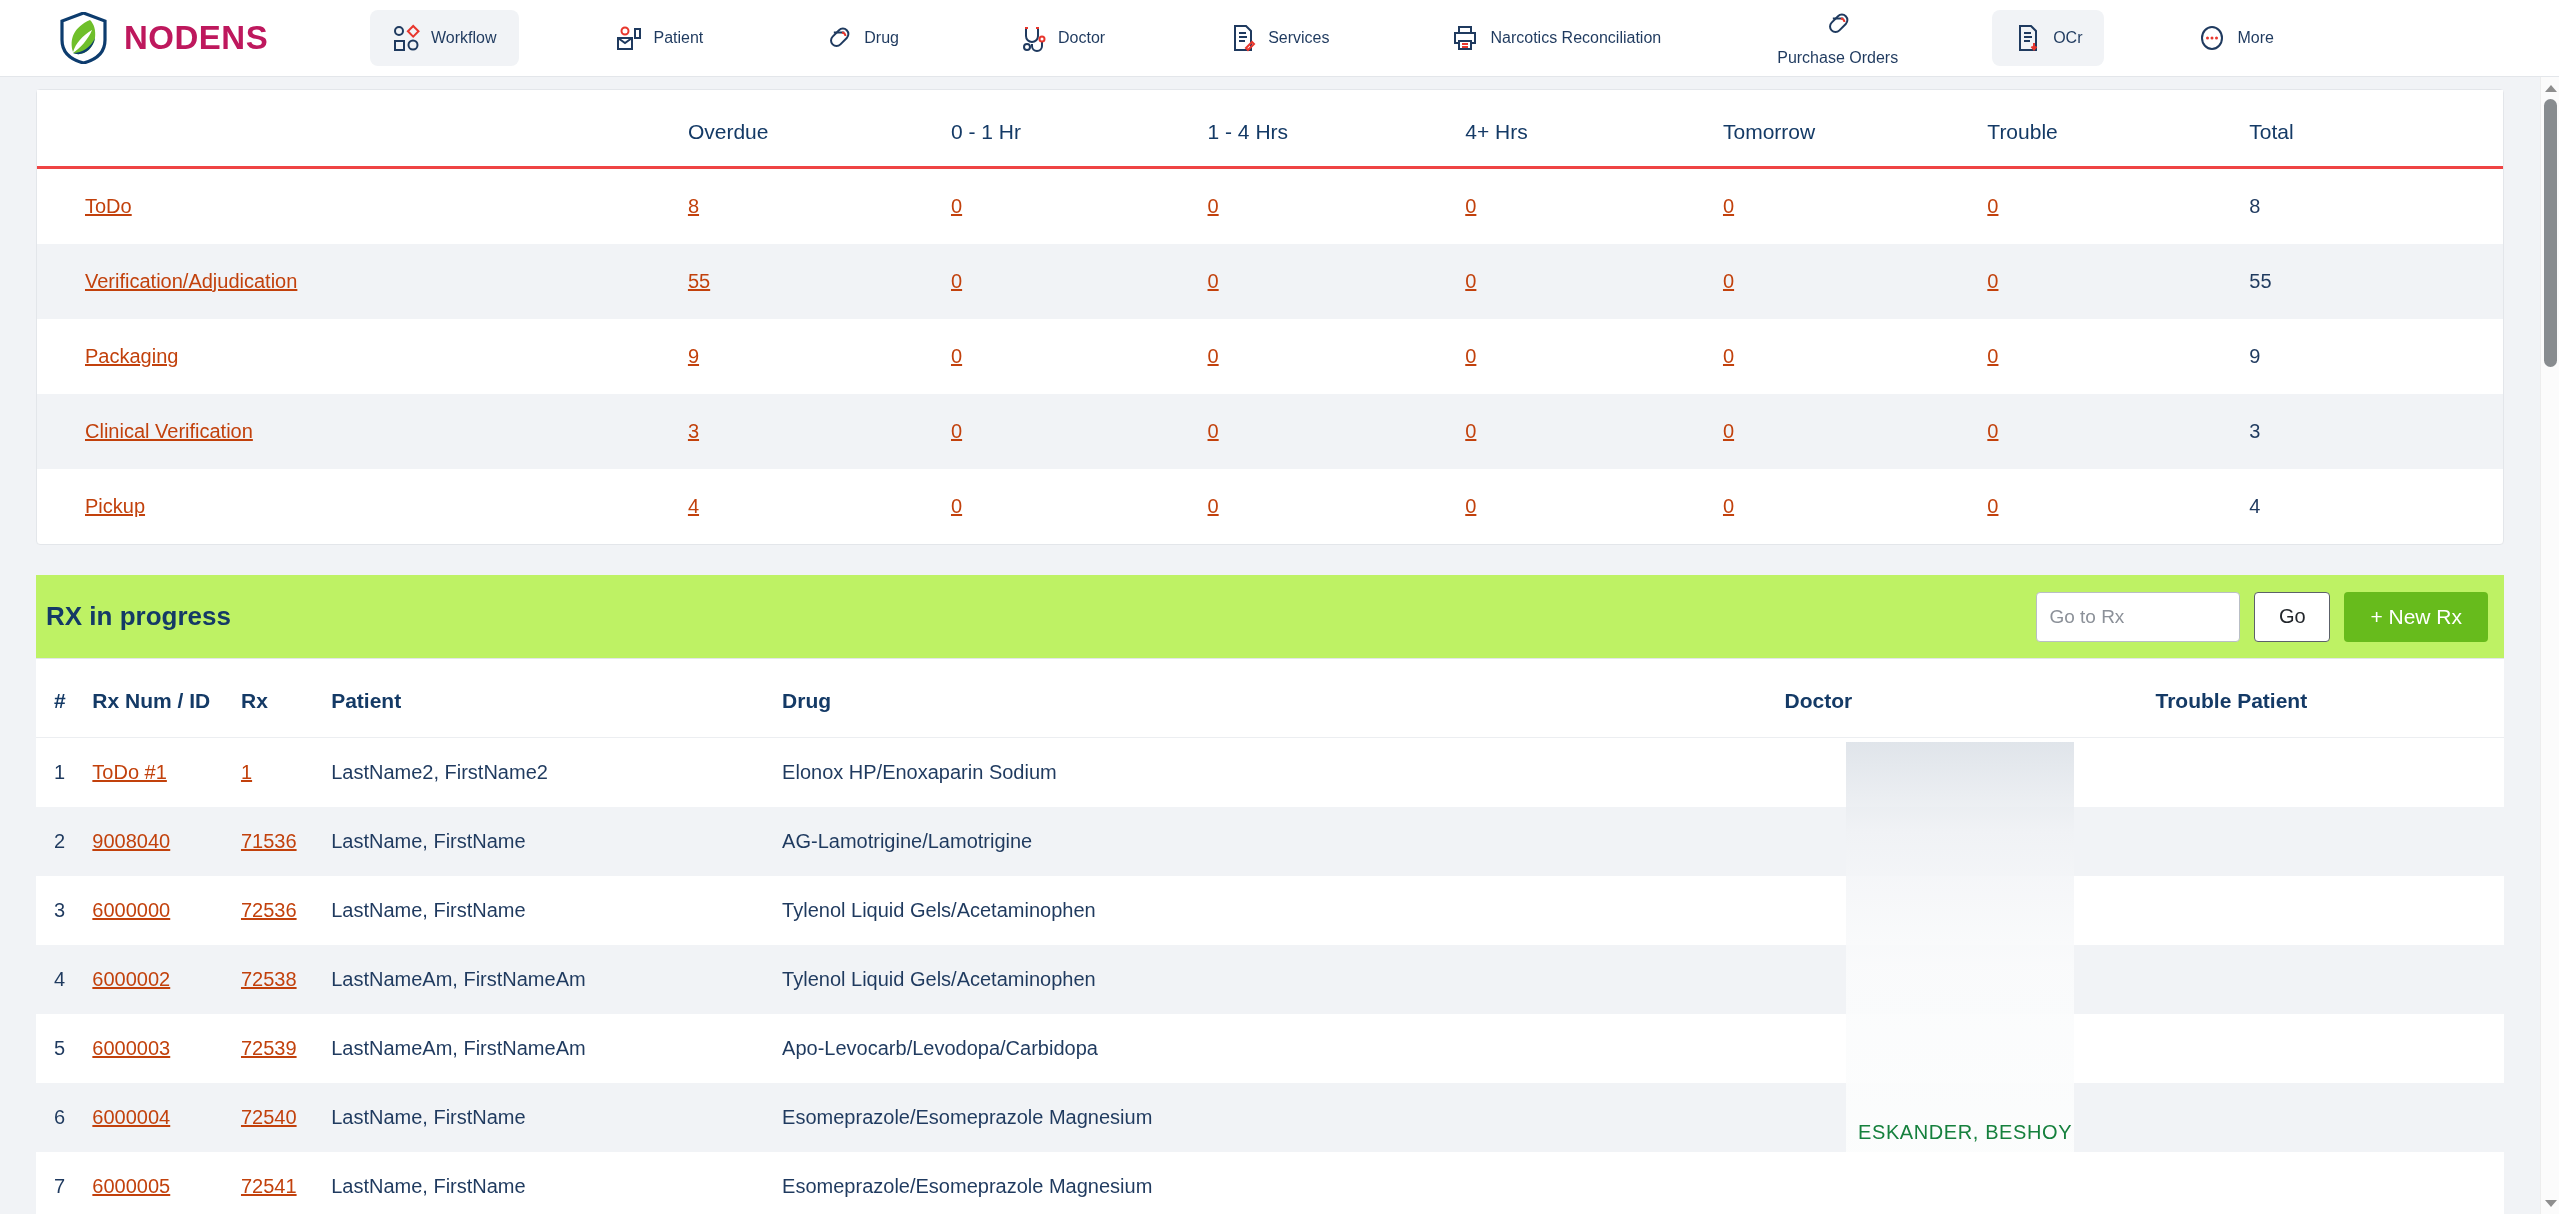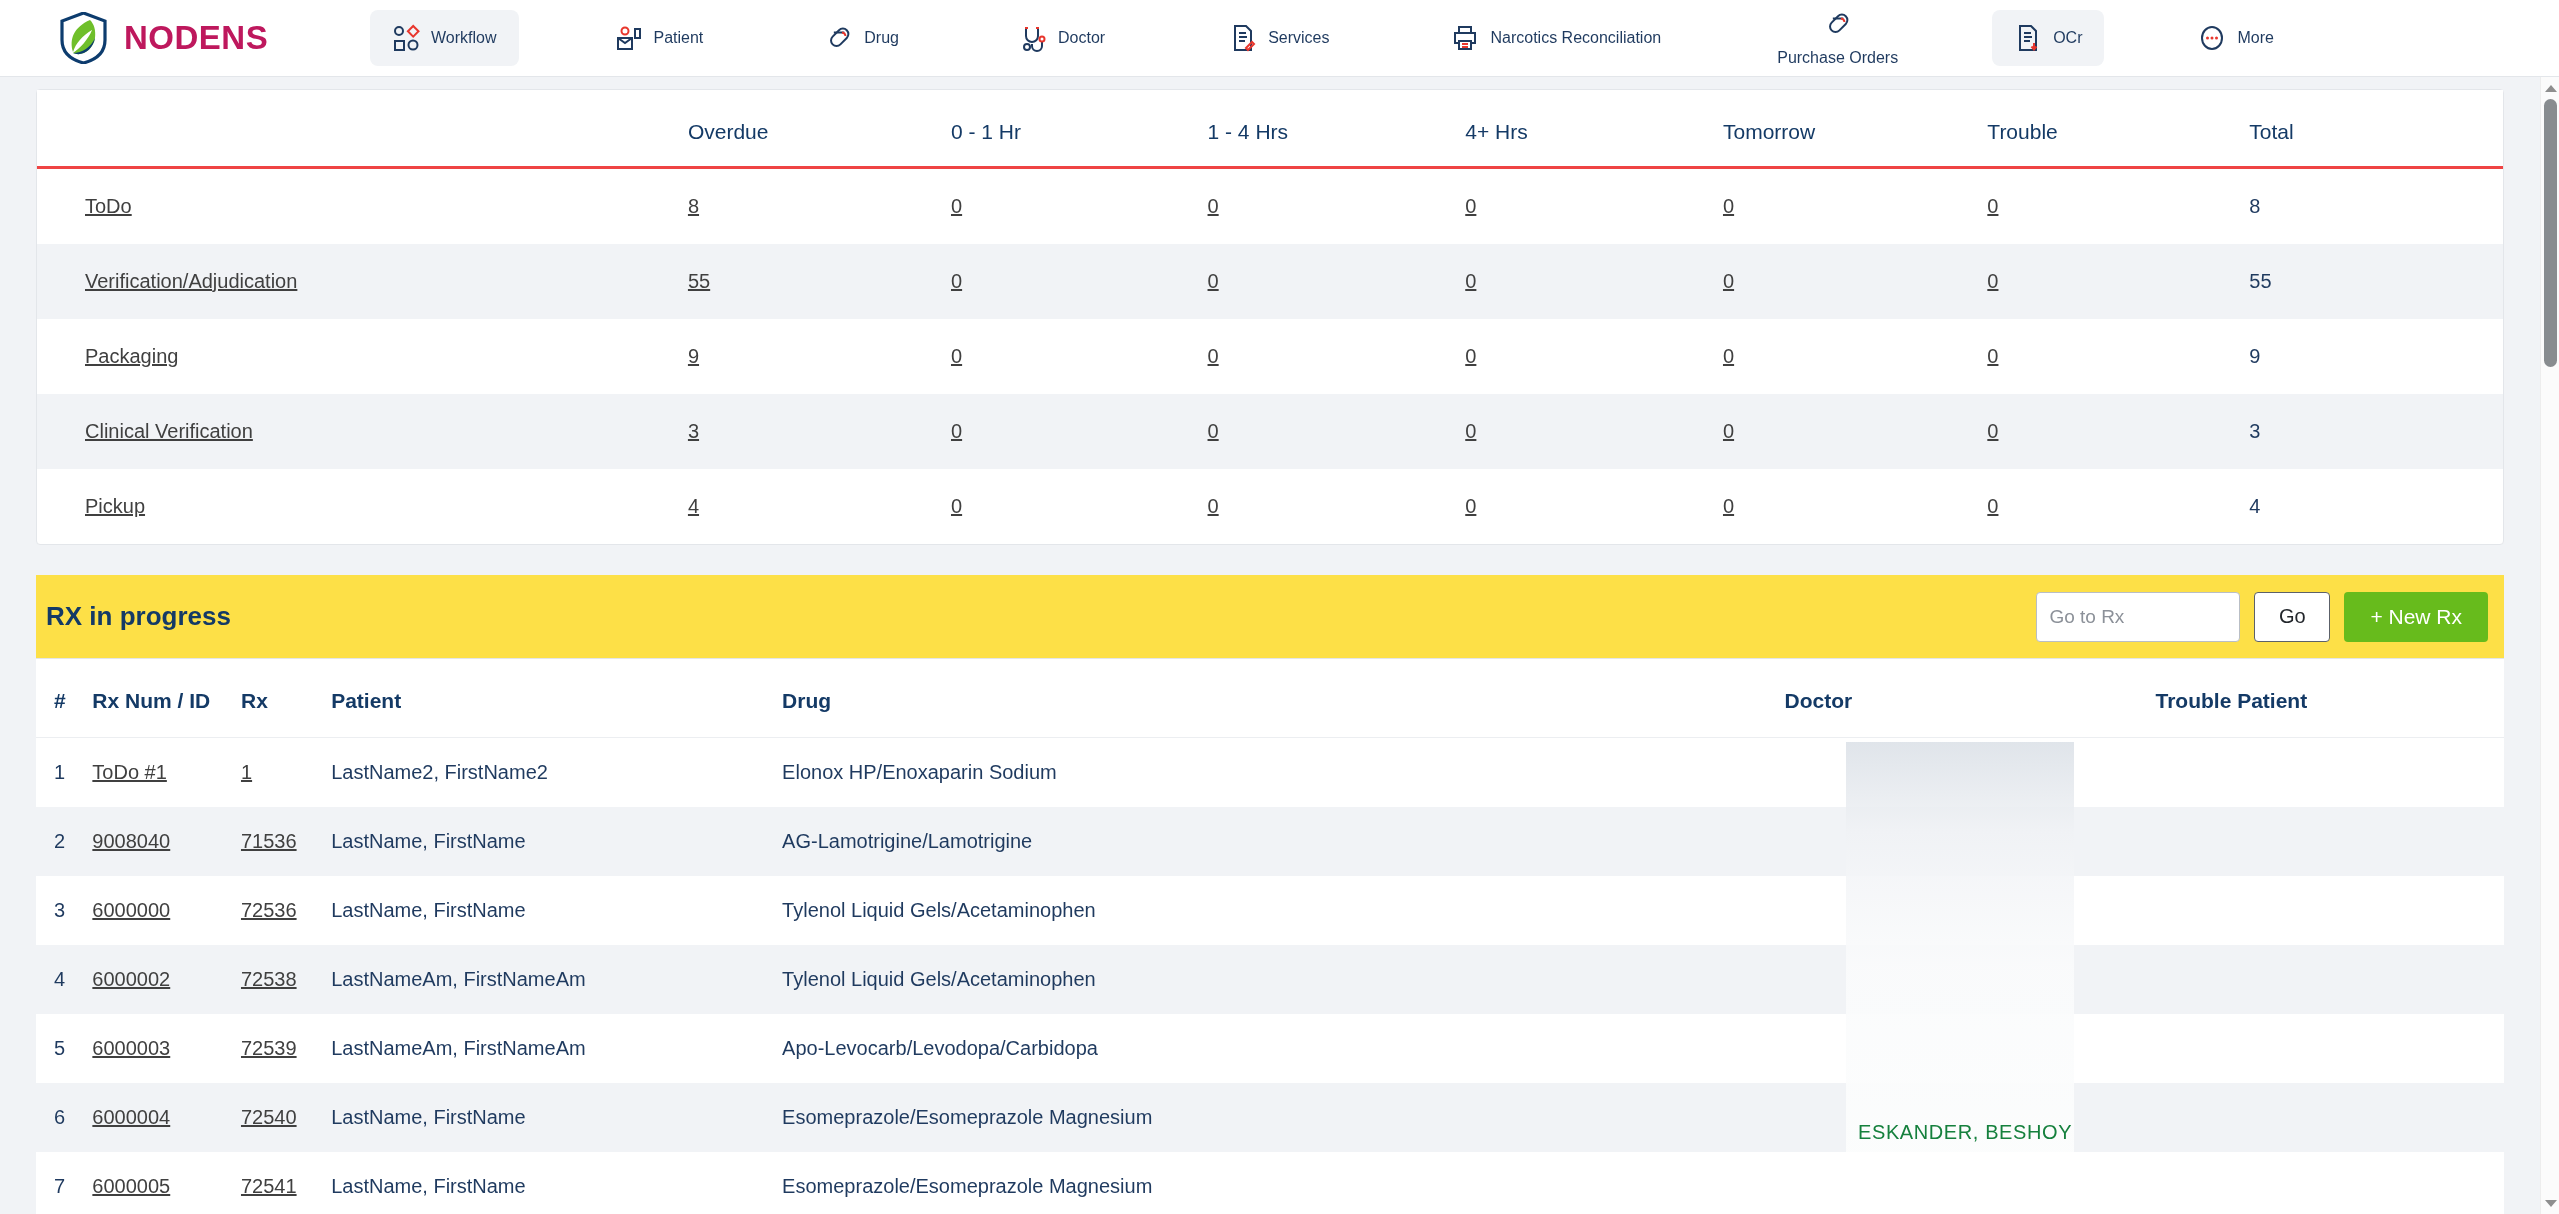--- a/index.html
+++ b/index.html
@@ -107,30 +107,30 @@
     font-size: 20px;
     color: #1f3a5f;
     padding: 26px 0;
     background: transparent;
   }
   .summary-card tbody tr:nth-child(even) { background: #f1f3f6; }
   .c-label { width: 700px; padding-left: 48px !important; }
   .c-num   { width: 286px; }
   .c-tot   { width: 280px; }
   a.lnk {
-    color: #404040;
+    color: #c2410c;
     text-decoration: underline;
     cursor: pointer;
   }
 
   
   .rx-bar {
     margin: 30px 36px 0 36px;
     height: 83px;
-    background: #fde047;
+    background: #bef264;
     display: flex;
     align-items: center;
     justify-content: space-between;
   }
   .rx-title {
     font-size: 26px;
     font-weight: bold;
     color: #143a66;
     padding-left: 10px;
   }

